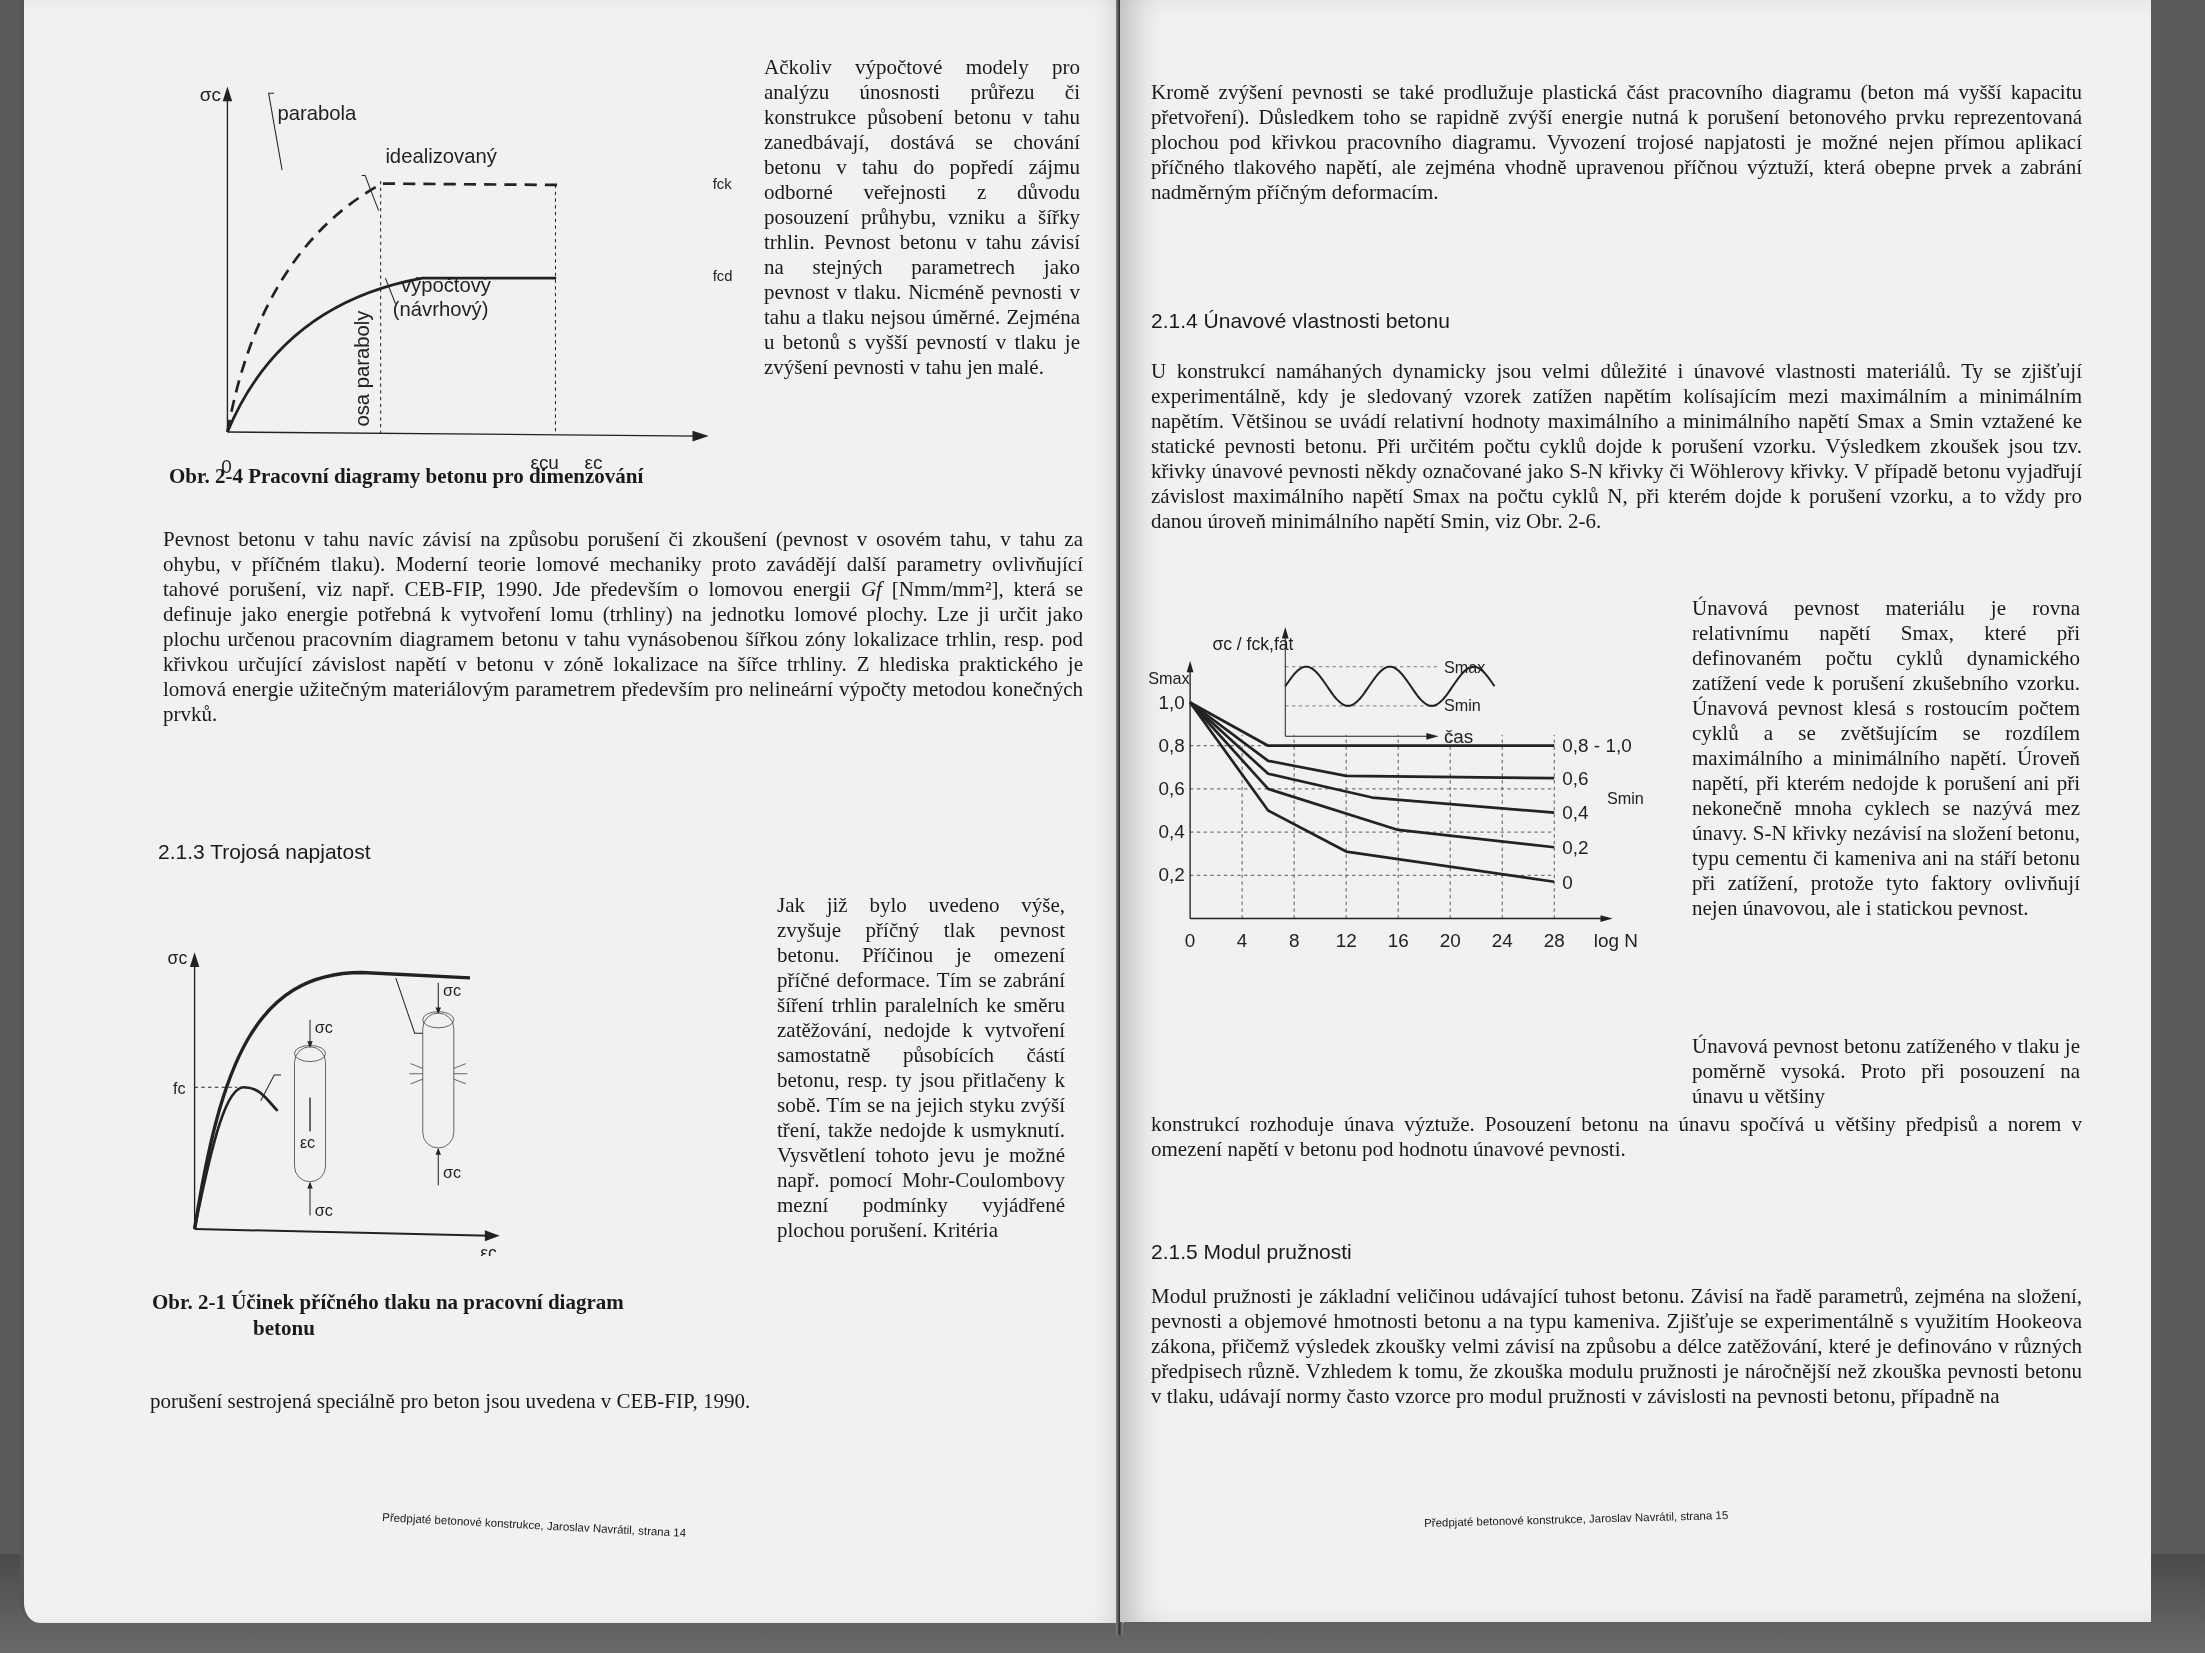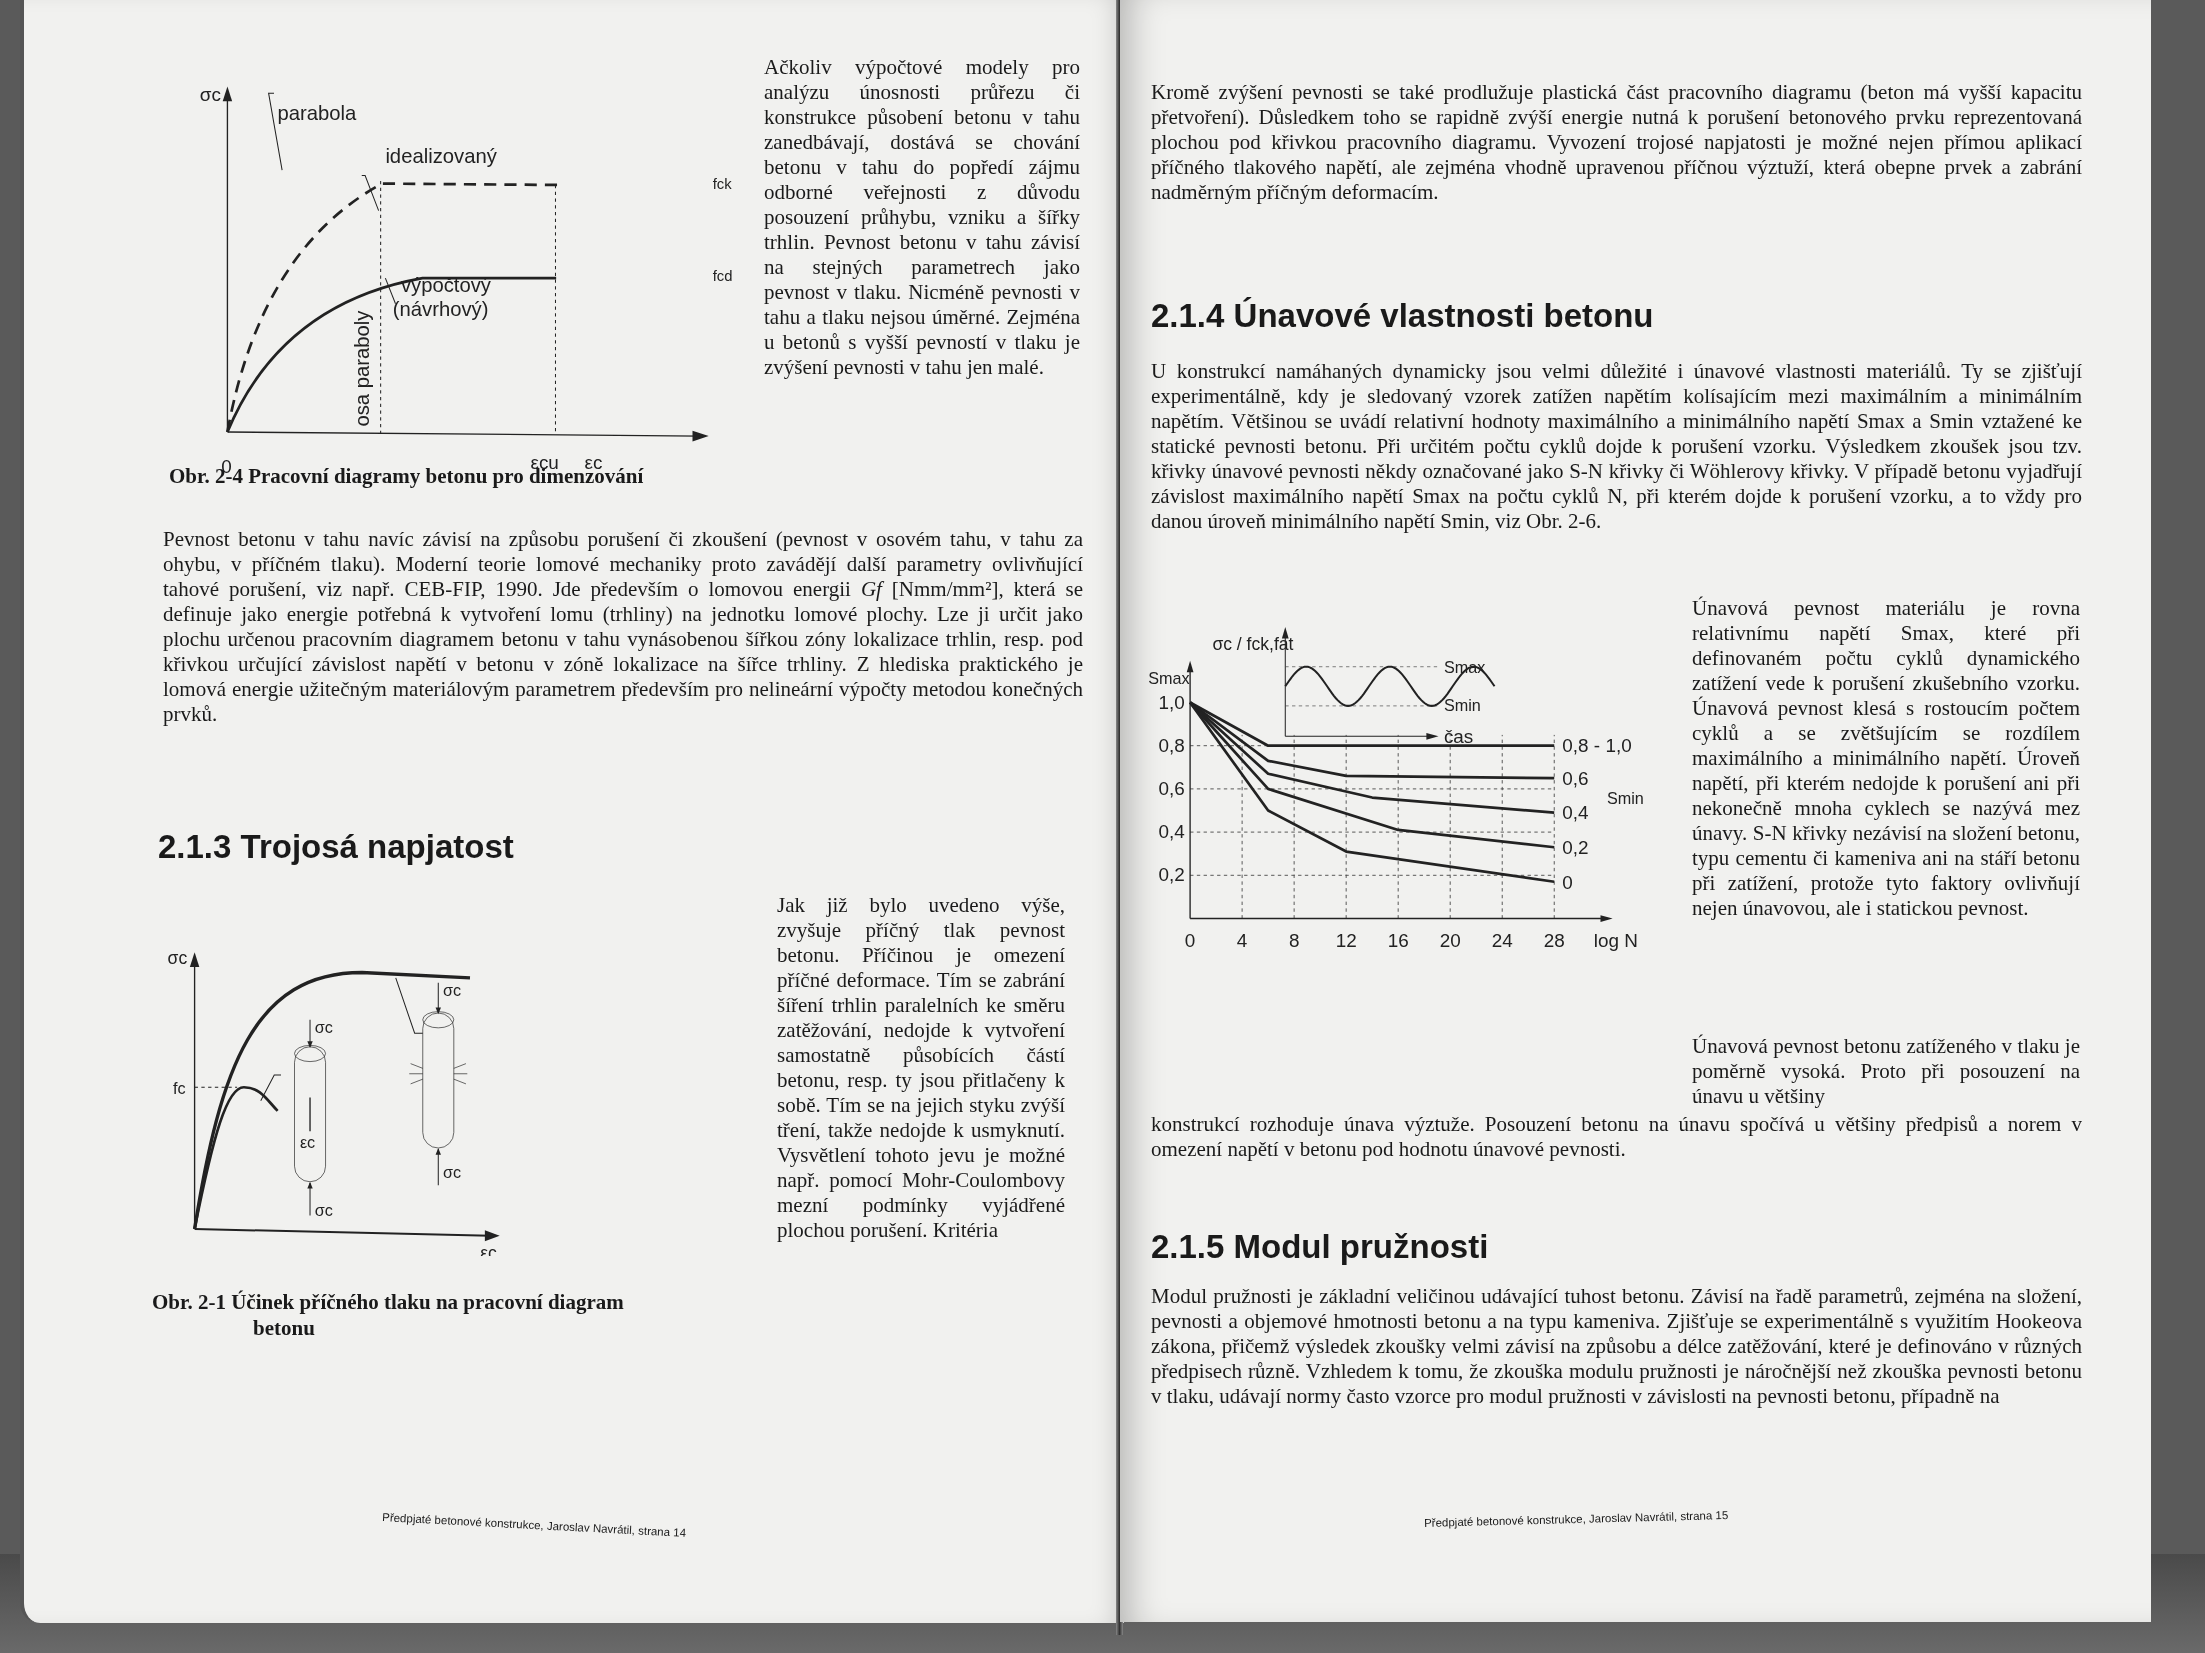--- a/index.html
+++ b/index.html
@@ -4,21 +4,21 @@
 <style>
   html,body{margin:0;padding:0;}
   body{width:2205px;height:1654px;position:relative;overflow:hidden;background:#5a5a5a;font-family:"Liberation Serif",serif;color:#1a1a1a;}
   .bg-bottom{position:absolute;left:0;top:1554px;width:2205px;height:100px;background:linear-gradient(#4a4a4a,#6a6a6a);}
   .page{position:absolute;background:#f1f1ef;}
   #page-left{left:20px;top:0;width:1100px;height:1623px;border-left:4px solid #555;border-bottom-left-radius:20px;box-shadow:inset -20px 0 27px -13.5px rgba(0,0,0,.18);}
   #page-right{left:1120px;top:0;width:1031px;height:1622px;box-shadow:inset 27px 0 34px -17px rgba(0,0,0,.25);}
   .spine{position:absolute;left:1116px;top:0;width:6.8px;height:1635px;background:linear-gradient(90deg,#888,#333,#888);}
   .txt{position:absolute;font-size:21px;line-height:25px;text-align:justify;}
   .cap{position:absolute;font-weight:bold;font-size:21px;line-height:26px;}
-  .h2{position:absolute;font-family:"Liberation Sans",sans-serif;font-weight:bold;font-size:33px;}
+  .h2{position:absolute;font-family:"Liberation Sans",sans-serif;font-weight:normal;font-size:21px;margin-top:12px;}
   .foot{position:absolute;font-family:"Liberation Sans",sans-serif;font-size:11.5px;}
   svg text{font-family:"Liberation Sans",sans-serif;fill:#222;}
 </style>
 </head>
 <body>
 
 <div class="bg-bottom"></div>
 
 <div class="page" id="page-left">
 
@@ -95,20 +95,21 @@
     <text x="230" y="420" font-size="24">σc</text>
     <text x="420" y="95" font-size="24">σc</text>
     <text x="420" y="365" font-size="24">σc</text>
   </svg>
   <div class="cap" style="left:128px;top:1289px;">
       <div>Obr. 2-1 Účinek příčného tlaku na pracovní diagram</div>
       <div style="padding-left:101px;">betonu</div>
     </div>
 
   <div class="txt" style="left:753px;top:893px;width:288px;">Jak již bylo uvedeno výše, zvyšuje příčný tlak pevnost betonu. Příčinou je omezení příčné deformace. Tím se zabrání šíření trhlin paralelních ke směru zatěžování, nedojde k vytvoření samostatně působících částí betonu, resp. ty jsou přitlačeny k sobě. Tím se na jejich styku zvýší tření, takže nedojde k usmyknutí. Vysvětlení tohoto jevu je možné např. pomocí Mohr-Coulombovy mezní podmínky vyjádřené plochou porušení. Kritéria</div>
+  <div class="txt" style="left:126px;top:1389px;width:743px;text-align:left;">porušení sestrojená speciálně pro beton jsou uvedena v CEB-FIP, 1990.</div>
 
   <div class="foot" style="left:358px;top:1519px;transform:rotate(3deg);">Předpjaté betonové konstrukce, Jaroslav Navrátil, strana 14</div>
 </div>
 
 <div class="spine"></div>
 
 <div class="page" id="page-right">
   <div class="txt" style="left:31px;top:80px;width:931px;">Kromě zvýšení pevnosti se také prodlužuje plastická část pracovního diagramu (beton má vyšší kapacitu přetvoření). Důsledkem toho se rapidně zvýší energie nutná k porušení betonového prvku reprezentovaná plochou pod křivkou pracovního diagramu. Vyvození trojosé napjatosti je možné nejen přímou aplikací příčného tlakového napětí, ale zejména vhodně upravenou příčnou výztuží, která obepne prvek a zabrání nadměrným příčným deformacím.</div>
   <div class="h2" style="left:31px;top:297px;">2.1.4 Únavové vlastnosti betonu</div>
   <div class="txt" style="left:31px;top:359px;width:931px;">U konstrukcí namáhaných dynamicky jsou velmi důležité i únavové vlastnosti materiálů. Ty se zjišťují experimentálně, kdy je sledovaný vzorek zatížen napětím kolísajícím mezi maximálním a minimálním napětím. Většinou se uvádí relativní hodnoty maximálního a minimálního napětí Smax a Smin vztažené ke statické pevnosti betonu. Při určitém počtu cyklů dojde k porušení vzorku. Výsledkem zkoušek jsou tzv. křivky únavové pevnosti někdy označované jako S-N křivky či Wöhlerovy křivky. V případě betonu vyjadřují závislost maximálního napětí Smax na počtu cyklů N, při kterém dojde k porušení vzorku, a to vždy pro danou úroveň minimálního napětí Smin, viz Obr. 2-6.</div>

